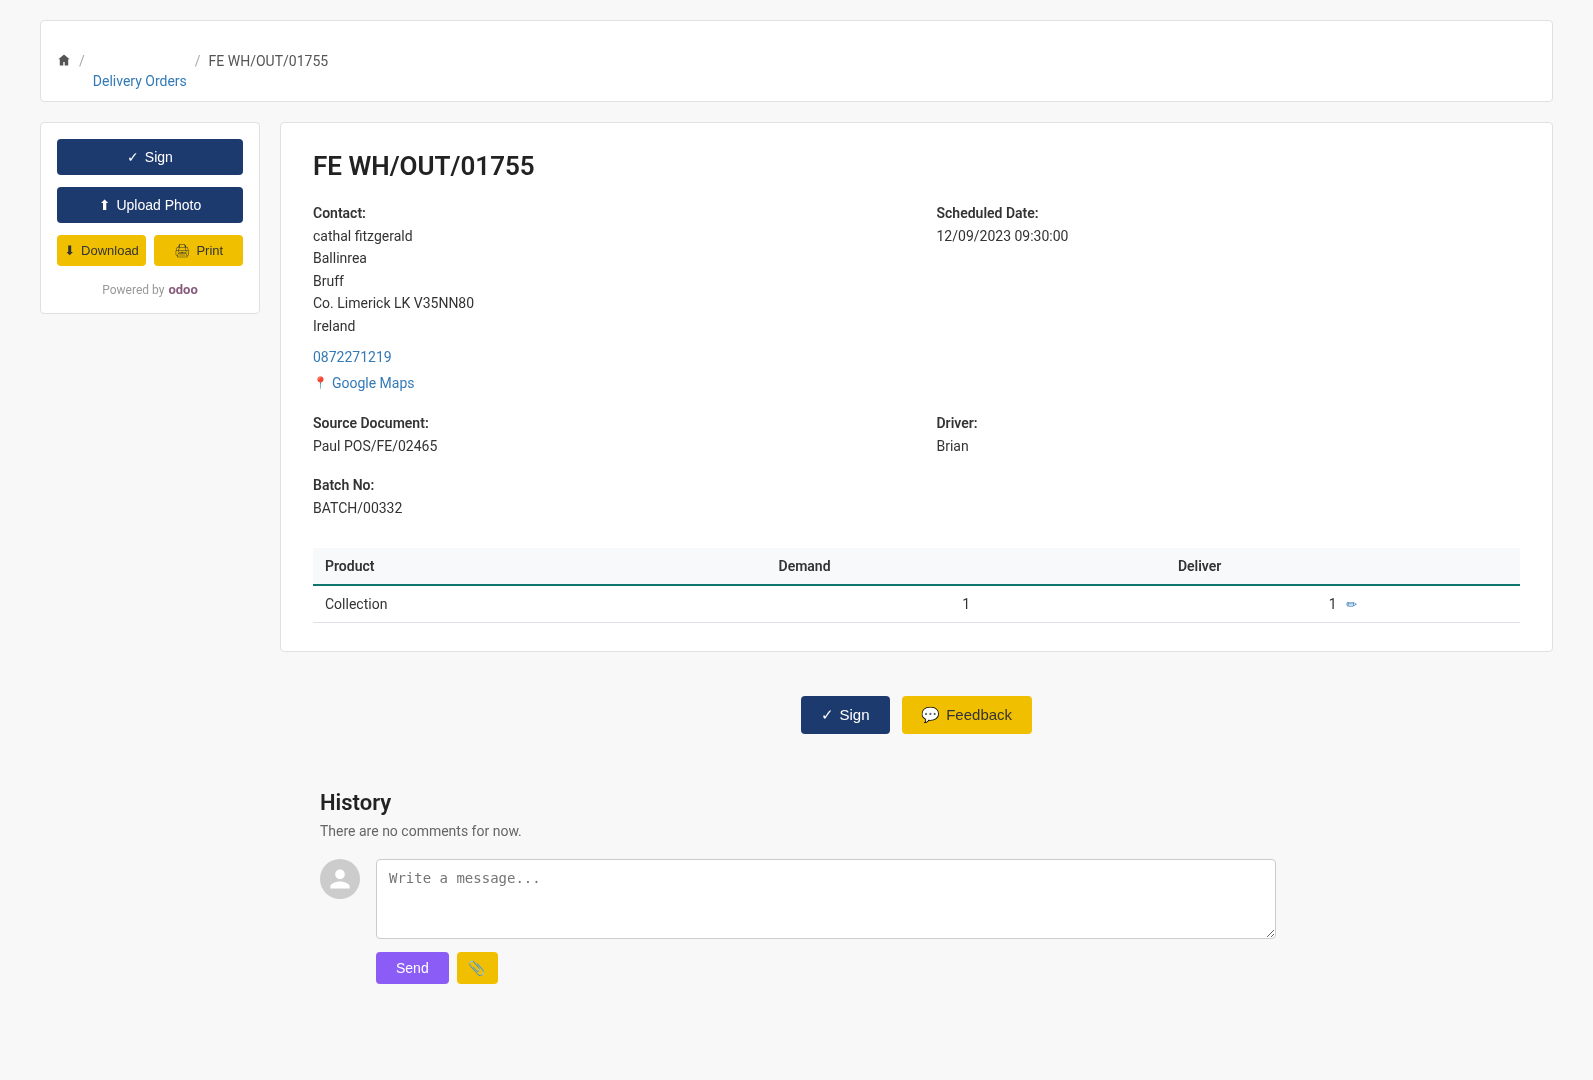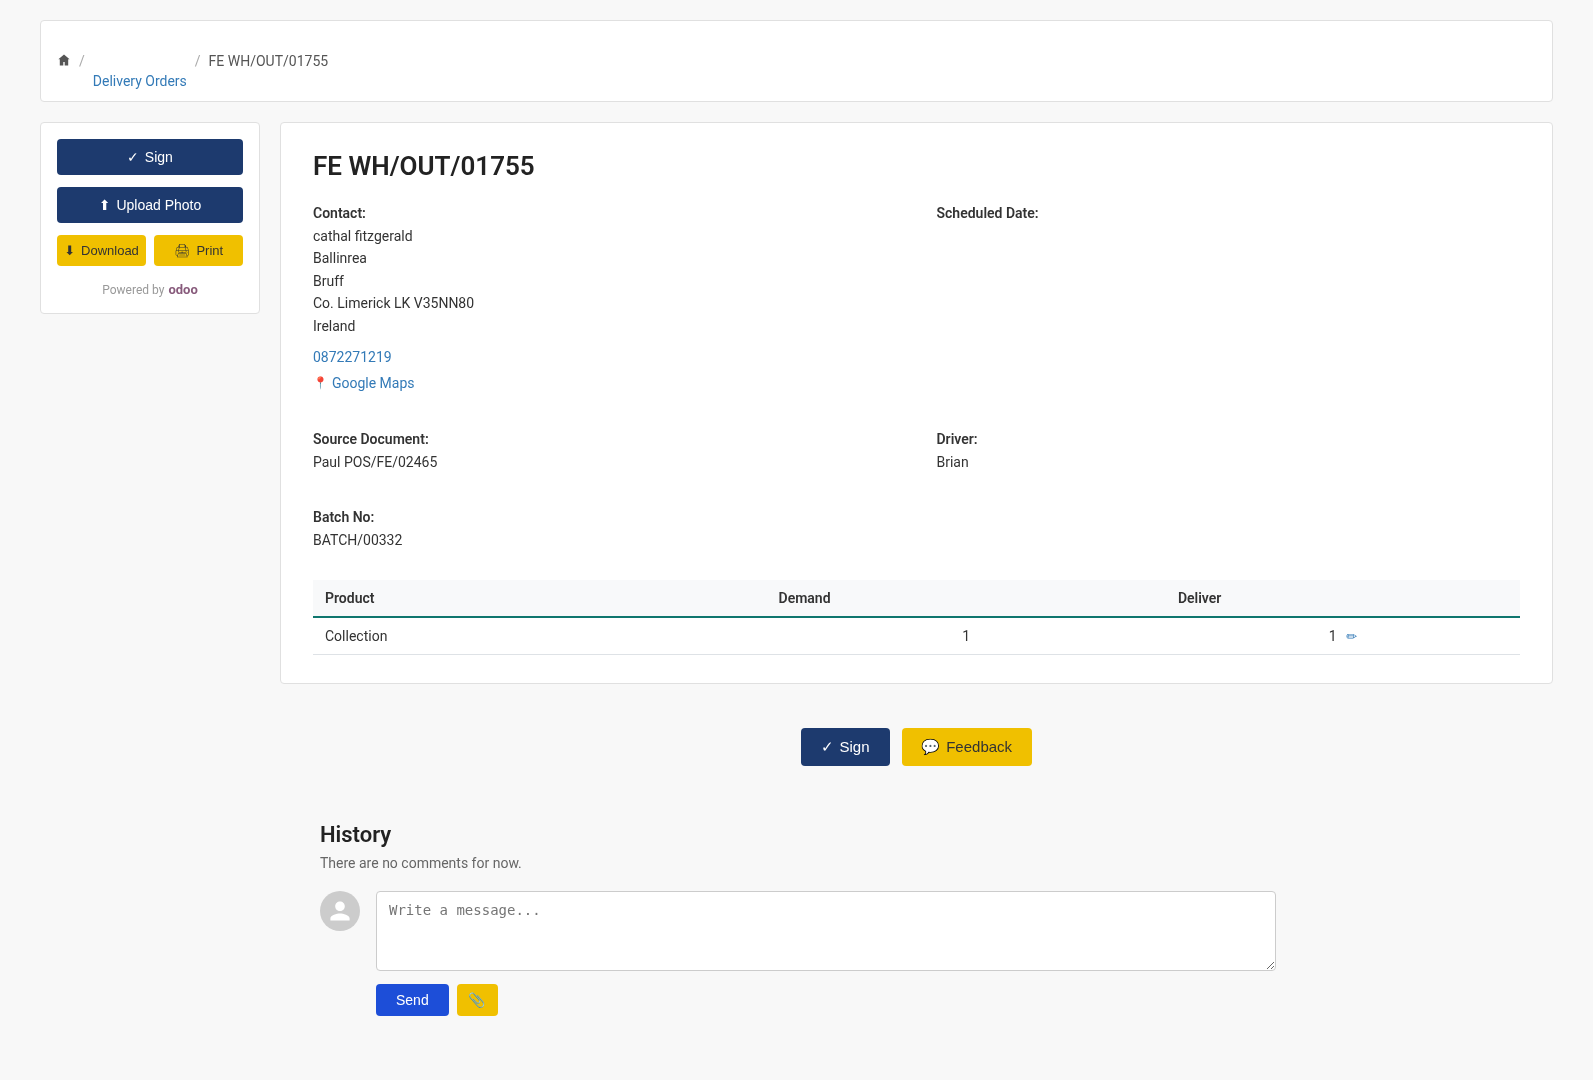--- a/index.html
+++ b/index.html
@@ -118,21 +118,21 @@
       font-size: 26px;
       font-weight: 600;
       color: #222;
       margin-bottom: 24px;
     }
 
     
     .info-grid {
       display: grid;
       grid-template-columns: 1fr 1fr;
-      gap: 36px 40px;
+      gap: 20px 40px;
       margin-bottom: 28px;
     }
     .info-block label {
       font-weight: 600;
       color: #333;
       display: block;
       margin-bottom: 4px;
     }
     .info-block .value {
       color: #333;
@@ -258,21 +258,21 @@
       color: #999;
       resize: vertical;
       outline: none;
     }
     .message-actions {
       display: flex;
       gap: 8px;
       margin-top: 10px;
     }
     .btn-send {
-      background: #1d4ed8;
+      background: #8b5cf6;
       color: #fff;
       padding: 8px 20px;
       border-radius: 4px;
       border: none;
       cursor: pointer;
       font-size: 14px;
       font-weight: 500;
     }
     .btn-attach {
       background: #f0c000;
@@ -347,20 +347,21 @@
               </div>
               <div class="map-link" style="margin-top:4px;">
                 <span class="map-pin">📍</span>
                 <a href="#">Google Maps</a>
               </div>
             </div>
           </div>
 
           <div class="info-block">
             <label>Scheduled Date:</label>
+            <div class="value">12/09/2023 09:30:00</div>
           </div>
 
           <div class="info-block">
             <label>Source Document:</label>
             <div class="value">Paul POS/FE/02465</div>
           </div>
 
           <div class="info-block">
             <label>Driver:</label>
             <div class="value">Brian</div>

